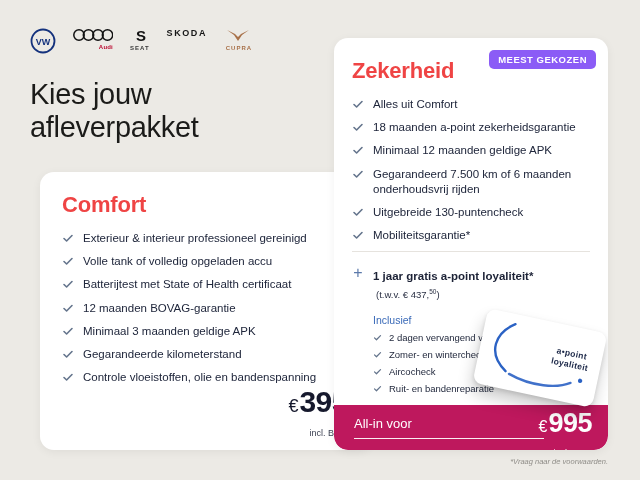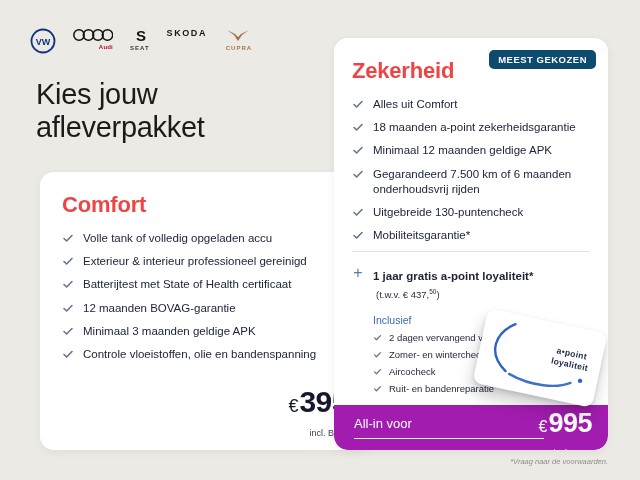--- a/index.html
+++ b/index.html
@@ -8,21 +8,21 @@
 
   
   .brands{position:absolute;left:30px;top:28px;display:flex;align-items:flex-start;gap:17px;}
   .brand{display:flex;flex-direction:column;align-items:flex-end;gap:1px;}
   .brand-caption{font-size:6px;font-weight:700;letter-spacing:1px;color:#3a3a3a;}
   .caption-audi{color:#BB0A30;letter-spacing:0.2px;}
   .caption-cupra{color:#A87149;}
   .skoda-word{font-size:9px;font-weight:700;letter-spacing:1.6px;color:#161616;margin-top:0;}
 
   
-  .main-title{position:absolute;left:36px;top:78px;font-size:29px;line-height:1.14;color:#1b1b19;font-weight:400;letter-spacing:-0.3px;}
+  .main-title{position:absolute;left:30px;top:78px;font-size:29px;line-height:1.14;color:#1b1b19;font-weight:400;letter-spacing:-0.3px;}
 
   
   .card{position:absolute;background:#ffffff;border-radius:14px;box-shadow:0 2px 10px rgba(0,0,0,0.06);box-sizing:border-box;}
   .card-comfort{left:40px;top:172px;width:332px;height:278px;padding:20px 22px;}
   .card-zekerheid{left:334px;top:38px;width:274px;height:412px;padding:18px 18px 0;overflow:hidden;}
 
   .card h2{margin:0;font-size:22px;font-weight:700;color:#ef4444;letter-spacing:-0.2px;}
   .card-zekerheid h2{margin-top:2px;}
 
   .checklist{list-style:none;margin:13px 0 0;padding:0;}
@@ -31,41 +31,41 @@
   .ck svg{display:block;}
 
   
   .price{position:absolute;right:24px;bottom:12px;text-align:right;color:#16192d;}
   .price-row{display:flex;align-items:baseline;justify-content:flex-end;gap:1px;}
   .euro{font-size:18px;font-weight:500;}
   .amount{font-size:30px;font-weight:700;letter-spacing:-0.5px;}
   .btw{font-size:9px;color:#3c4152;margin-top:9px;}
 
   
-  .badge{position:absolute;top:12px;right:12px;background:#0c4a6e;color:#fff;font-size:9.5px;font-weight:700;letter-spacing:0.5px;padding:4px 9px;border-radius:5px;}
+  .badge{position:absolute;top:12px;right:12px;background:#8b5cf6;color:#fff;font-size:9.5px;font-weight:700;letter-spacing:0.5px;padding:4px 9px;border-radius:5px;}
   .divider{border:none;border-top:1px solid #E6E3DE;margin:6px 0 14px;}
   .loyalty-row{display:flex;gap:9px;align-items:flex-start;}
   .plus{flex:0 0 12px;color:#5B79AA;font-size:16px;font-weight:500;line-height:0.9;text-align:center;}
   .loyalty-title{font-size:11.5px;font-weight:700;color:#1c2236;}
   .loyalty-value{font-size:9.5px;font-weight:400;color:#2a3044;margin-left:3px;white-space:nowrap;}
   .loyalty-value sup{font-size:6.5px;}
   .inclusief{margin:12px 0 6px 21px;color:#3A6AB8;font-size:10.5px;font-weight:500;}
   .sublist{list-style:none;margin:0 0 0 21px;padding:0;width:178px;}
   .sublist li{display:flex;gap:7px;font-size:9.5px;line-height:1.25;color:#232a3e;font-weight:500;margin-bottom:5px;}
   .ck-sm{flex:0 0 9px;height:9px;margin-top:1px;}
 
   
   .loyalty-card{position:absolute;right:7px;top:282px;width:122px;height:76px;background:#fff;border-radius:9px;
     transform:rotate(12deg);box-shadow:0 10px 16px rgba(0,0,0,0.20),0 2px 4px rgba(0,0,0,0.12);z-index:3;}
   .loyalty-card .lc-text{position:absolute;right:12px;top:22px;text-align:center;font-size:8.5px;font-weight:700;
     color:#1e2a4a;line-height:1.3;letter-spacing:0.3px;}
   .loyalty-card svg{position:absolute;left:4px;top:4px;}
 
   
-  .zfooter{position:absolute;left:0;right:0;bottom:0;height:45px;background:#a21caf;border-radius:0 0 14px 14px;z-index:2;}
+  .zfooter{position:absolute;left:0;right:0;bottom:0;height:45px;background:#be185d;border-radius:0 0 14px 14px;z-index:2;}
   .zfooter .flabel{position:absolute;left:20px;top:11px;color:#fff;font-size:13px;font-weight:500;}
   .zfooter .fline{position:absolute;left:20px;top:33px;width:190px;height:1px;background:rgba(255,255,255,0.92);}
   .fprice{position:absolute;right:16px;top:3px;text-align:right;color:#fff;}
   .fprice .price-row{color:#fff;}
   .fprice .euro{font-size:16px;}
   .fprice .amount{font-size:27px;}
   .fprice .btw{color:#fff;}
 
   .disclaimer{position:absolute;right:32px;top:457px;font-size:7.5px;color:#8F8D88;font-style:italic;}
 </style>
@@ -114,53 +114,61 @@
 
   <div class="card card-comfort">
     <h2>Comfort</h2>
     <ul class="checklist">
       <li>
           <span class="ck">
             <svg width="12" height="12" viewBox="0 0 12 12">
               <path d="M2 6.5 L4.6 9 L10 3.5" stroke="#64748C" stroke-width="1.6" fill="none" stroke-linecap="round" stroke-linejoin="round"></path>
             </svg>
           </span>
+          <span>Exterieur &amp; interieur professioneel gereinigd</span>
+        </li>
+      <li>
+          <span class="ck">
+            <svg width="12" height="12" viewBox="0 0 12 12">
+              <path d="M2 6.5 L4.6 9 L10 3.5" stroke="#64748C" stroke-width="1.6" fill="none" stroke-linecap="round" stroke-linejoin="round"></path>
+            </svg>
+          </span>
           <span>Volle tank of volledig opgeladen accu</span>
         </li>
       <li>
           <span class="ck">
             <svg width="12" height="12" viewBox="0 0 12 12">
               <path d="M2 6.5 L4.6 9 L10 3.5" stroke="#64748C" stroke-width="1.6" fill="none" stroke-linecap="round" stroke-linejoin="round"></path>
             </svg>
           </span>
-          <span>Exterieur &amp; interieur professioneel gereinigd</span>
-        </li>
-      <li>
-          <span class="ck">
-            <svg width="12" height="12" viewBox="0 0 12 12">
-              <path d="M2 6.5 L4.6 9 L10 3.5" stroke="#64748C" stroke-width="1.6" fill="none" stroke-linecap="round" stroke-linejoin="round"></path>
-            </svg>
-          </span>
           <span>Batterijtest met State of Health certificaat</span>
         </li>
       <li>
           <span class="ck">
             <svg width="12" height="12" viewBox="0 0 12 12">
               <path d="M2 6.5 L4.6 9 L10 3.5" stroke="#64748C" stroke-width="1.6" fill="none" stroke-linecap="round" stroke-linejoin="round"></path>
             </svg>
           </span>
           <span>12 maanden BOVAG-garantie</span>
         </li>
       <li>
           <span class="ck">
             <svg width="12" height="12" viewBox="0 0 12 12">
               <path d="M2 6.5 L4.6 9 L10 3.5" stroke="#64748C" stroke-width="1.6" fill="none" stroke-linecap="round" stroke-linejoin="round"></path>
             </svg>
           </span>
           <span>Minimaal 3 maanden geldige APK</span>
+        </li>
+      <li>
+          <span class="ck">
+            <svg width="12" height="12" viewBox="0 0 12 12">
+              <path d="M2 6.5 L4.6 9 L10 3.5" stroke="#64748C" stroke-width="1.6" fill="none" stroke-linecap="round" stroke-linejoin="round"></path>
+            </svg>
+          </span>
+          <span>Gegarandeerde kilometerstand</span>
         </li>
       <li>
           <span class="ck">
             <svg width="12" height="12" viewBox="0 0 12 12">
               <path d="M2 6.5 L4.6 9 L10 3.5" stroke="#64748C" stroke-width="1.6" fill="none" stroke-linecap="round" stroke-linejoin="round"></path>
             </svg>
           </span>
           <span>Controle vloeistoffen, olie en bandenspanning</span>
         </li>
     </ul>

